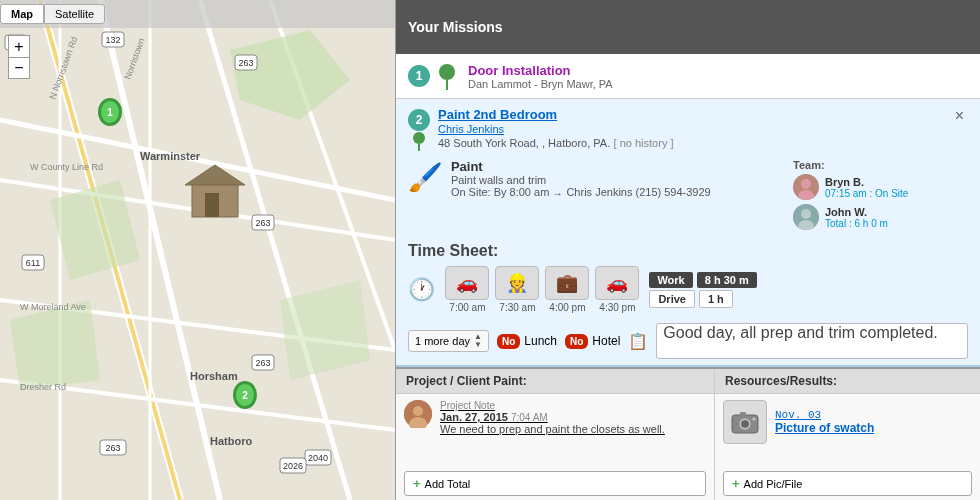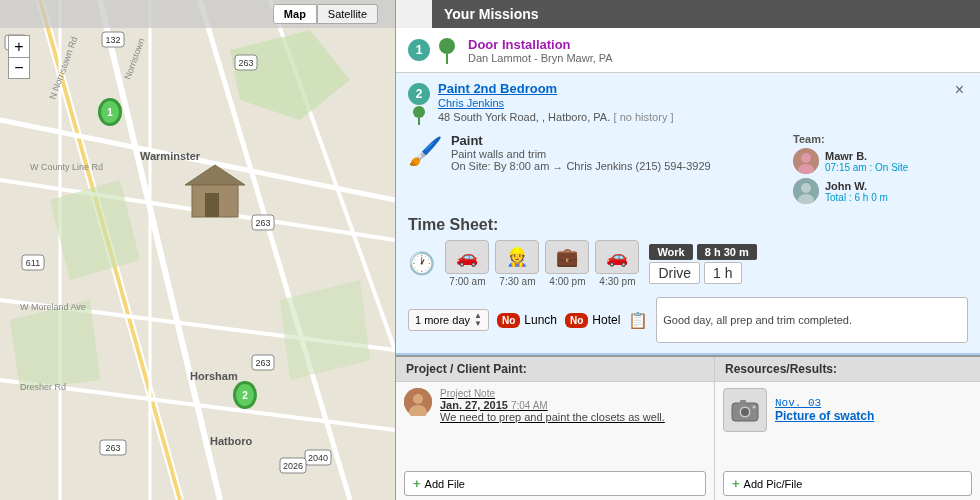--- a/index.html
+++ b/index.html
@@ -2,38 +2,38 @@
 <html><head>
   <meta charset="utf-8">
   <style>
     * { box-sizing: border-box; margin: 0; padding: 0; }
     body { font-family: Arial, sans-serif; font-size: 12px; width: 980px; height: 500px; overflow: hidden; background: #ccc; }
 
     .container { display: flex; width: 980px; height: 500px; }
 
     
     .map-section { width: 395px; height: 500px; position: relative; background: #e8e0d0; flex-shrink: 0; }
-    .map-title-bar { position: absolute; top: 0; left: 0; right: 0; height: 28px; background: rgba(200,200,200,0.7); display: flex; justify-content: flex-end; align-items: center; padding-right: 17px; z-index: 10; }
+    .map-title-bar { position: absolute; top: 0; left: 0; right: 0; height: 28px; background: rgba(200,200,200,0.7); display: flex; justify-content: flex-start; align-items: center; padding-right: 17px; z-index: 10; }
     .map-btn-group { display: flex; }
     .map-btn { padding: 3px 10px; background: #f0f0f0; border: 1px solid #aaa; font-size: 11px; cursor: pointer; }
     .map-btn.active { background: #fff; font-weight: bold; }
     .map-btn:first-child { border-radius: 3px 0 0 3px; }
     .map-btn:last-child { border-radius: 0 3px 3px 0; }
     .map-zoom { position: absolute; top: 35px; left: 8px; z-index: 10; display: flex; flex-direction: column; }
     .map-zoom-btn { width: 22px; height: 22px; background: #fff; border: 1px solid #999; display: flex; align-items: center; justify-content: center; font-size: 16px; cursor: pointer; line-height: 1; }
     .map-zoom-btn:first-child { border-bottom: none; }
 
     
     .map-svg { width: 100%; height: 100%; }
 
     
     .right-panel { flex: 1; height: 500px; background: #f0f0f0; display: flex; flex-direction: column; border-left: 1px solid #999; }
 
     
-    .missions-header { background: #555; color: #fff; padding: 6px 12px; font-size: 14px; font-weight: bold; margin-left: 36px; }
+    .missions-header { background: #555; color: #fff; padding: 19px 12px; font-size: 14px; font-weight: bold; }
 
     
     .mission-1 { background: #fff; border-bottom: 1px solid #ccc; padding: 8px 12px; display: flex; align-items: center; gap: 8px; }
     .mission-badge { width: 22px; height: 22px; border-radius: 50%; display: flex; align-items: center; justify-content: center; font-weight: bold; color: #fff; font-size: 12px; flex-shrink: 0; }
     .mission-badge-1 { background: #4a9; }
     .mission-badge-2 { background: #4a9; }
     .mission-1-text .title { font-size: 13px; font-weight: bold; color: #a21caf; }
     .mission-1-text .subtitle { font-size: 11px; color: #666; }
 
     
@@ -62,31 +62,31 @@
 
     
     .timesheet-section { padding: 4px 12px; }
     .timesheet-label { font-size: 16px; font-weight: bold; color: #444; margin-bottom: 6px; }
     .timesheet-row { display: flex; align-items: center; gap: 6px; }
     .time-entry { display: flex; flex-direction: column; align-items: center; }
     .time-icon { width: 44px; height: 34px; background: #ddd; border: 1px solid #bbb; border-radius: 4px; display: flex; align-items: center; justify-content: center; font-size: 18px; }
     .time-label { font-size: 10px; color: #555; margin-top: 2px; }
     .work-drive { display: flex; flex-direction: column; gap: 2px; margin-left: 4px; }
     .work-box { background: #444; color: #fff; font-size: 11px; font-weight: bold; padding: 2px 8px; border-radius: 2px; text-align: center; }
-    .drive-box { background: #fff; color: #333; font-size: 14px; border: 1px solid #bbb; padding: 2px 8px; border-radius: 2px; text-align: left; }
+    .drive-box { background: #fff; color: #333; font-size: 11px; border: 1px solid #bbb; padding: 2px 8px; border-radius: 2px; text-align: left; font-weight: bold; }
     .clock-icon { font-size: 22px; color: #aaa; margin-right: 4px; }
 
     
     .bottom-row { display: flex; align-items: center; gap: 8px; padding: 6px 12px; }
     .day-select { display: flex; align-items: center; border: 1px solid #bbb; border-radius: 3px; background: #f8f8f8; padding: 2px 6px; font-size: 11px; }
     .day-select-arrows { display: flex; flex-direction: column; margin-left: 4px; }
     .arrow { font-size: 8px; line-height: 1; color: #555; cursor: pointer; }
     .no-badge { display: flex; align-items: center; gap: 4px; }
     .no-btn { background: #cc2200; color: #fff; font-size: 10px; font-weight: bold; padding: 2px 5px; border-radius: 6px; }
-    .note-box { flex: 1; background: #fff; border: 1px solid #bbb; border-radius: 3px; padding: 16px 6px; font-size: 11px; color: #444; min-height: 36px; }
+    .note-box { flex: 1; background: #fff; border: 1px solid #bbb; border-radius: 3px; padding: 0 6px; font-size: 16px; color: #444; min-height: 36px; }
 
     
     .lower-panels { display: flex; border-top: 2px solid #999; height: 145px; }
     .project-notes { flex: 1; background: #f8f8f8; border-right: 1px solid #ccc; display: flex; flex-direction: column; }
     .panel-header { background: #ddd; padding: 5px 10px; font-size: 12px; font-weight: bold; color: #333; border-bottom: 1px solid #ccc; }
     .notes-content { flex: 1; padding: 6px 8px; overflow-y: auto; }
     .note-entry { display: flex; gap: 8px; text-decoration: underline; }
     .note-avatar { width: 28px; height: 28px; border-radius: 50%; background: #b87; flex-shrink: 0; }
     .note-body .note-type { font-size: 10px; color: #888; }
     .note-body .note-date { font-size: 11px; color: #333; font-weight: bold; }
@@ -240,21 +240,21 @@
           <div class="team-label">Team:</div>
           <div class="team-member">
             <div class="team-avatar">
               <svg width="26" height="26" viewBox="0 0 26 26">
                 <circle cx="13" cy="13" r="13" fill="#b87"></circle>
                 <circle cx="13" cy="10" r="5" fill="#d9a"></circle>
                 <ellipse cx="13" cy="22" rx="8" ry="6" fill="#d9a"></ellipse>
               </svg>
             </div>
             <div class="team-member-info">
-              <div class="name">Mawr B.</div>
+              <div class="name">Bryn B.</div>
               <div class="status">07:15 am : On Site</div>
             </div>
           </div>
           <div class="team-member">
             <div class="team-avatar">
               <svg width="26" height="26" viewBox="0 0 26 26">
                 <circle cx="13" cy="13" r="13" fill="#8aa"></circle>
                 <circle cx="13" cy="10" r="5" fill="#bcc"></circle>
                 <ellipse cx="13" cy="22" rx="8" ry="6" fill="#bcc"></ellipse>
               </svg>
@@ -343,21 +343,21 @@
               <div class="note-date">
                 <span>Jan. 27, 2015</span>
                 <span style="font-weight:normal; color:#888; font-size:10px;">7:04 AM</span>
               </div>
               <div class="note-text">We need to prep and paint the closets as well.</div>
             </div>
           </div>
         </div>
         <button class="add-btn">
           <span class="plus-icon">+</span>
-          <span style="font-size:11px;">Add File</span>
+          <span style="font-size:11px;">Add Total</span>
         </button>
       </div>
 
       <div class="resources-section">
         <div class="panel-header">Resources/Results:</div>
         <div class="resource-content">
           <div class="resource-item">
             <div class="camera-icon-box">
               <svg width="28" height="24" viewBox="0 0 28 24">
                 <rect x="1" y="5" width="26" height="18" rx="3" fill="#888" stroke="#666" stroke-width="1"></rect>

